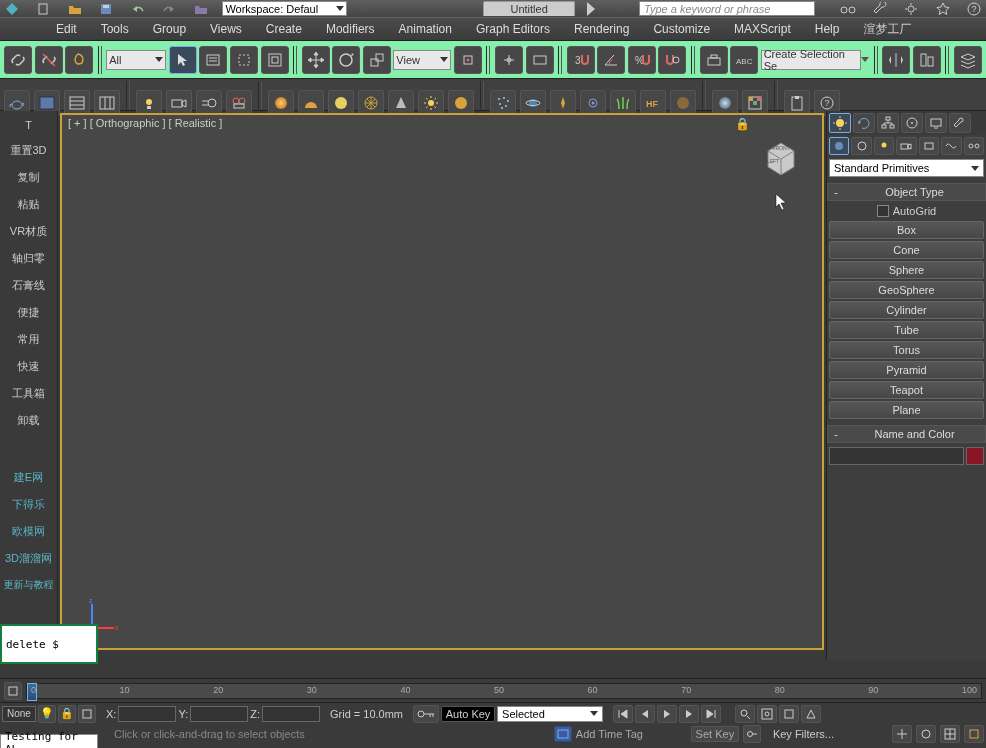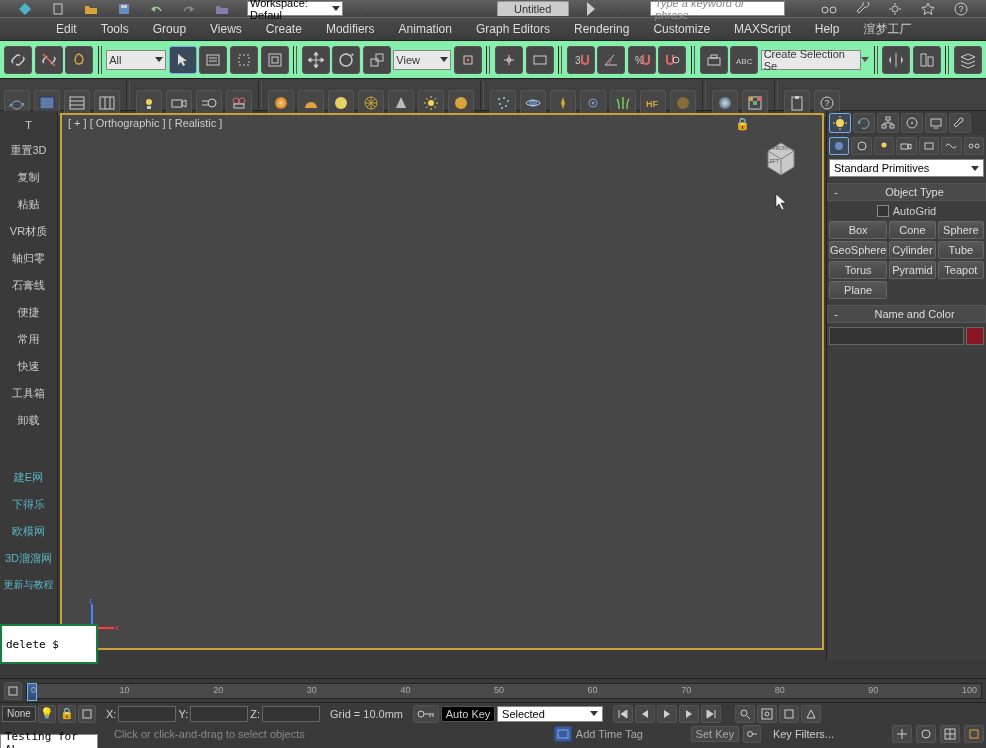--- a/index.html
+++ b/index.html
@@ -8,21 +8,21 @@
     font-family: "Segoe UI", Tahoma, Arial, sans-serif;
     font-size: 11px;
     background: #3a3a3a; color: #d0d0d0;
     overflow: hidden; position: relative;
   }
 
   
   .titlebar {
     height: 17px; width: 100%;
     background: linear-gradient(180deg,#5f5f5f 0%, #444 100%);
-    display: flex; align-items: center; gap: 18px; padding: 0 18px;
+    display: flex; align-items: center; gap: 12px; padding: 0 2px;
   }
   .tb-icon { width: 20px; height: 15px; display:flex;align-items:center;justify-content:center; }
   .tb-icon svg { display:block; }
   .ws-dropdown {
     height: 15px; width: 128px;
     background: #fff; color: #000; border: 1px solid #888;
     font-size: 11px; padding: 0 2px; display:flex;align-items:center;justify-content:space-between;
   }
   .title-tab {
     margin-left: 10px; height: 15px; padding: 0 4px;
@@ -125,21 +125,21 @@
     display:flex;align-items:center;justify-content:space-between; padding:0 4px;
   }
   .rollout-header {
     height:18px; margin-top:4px; background:#4a4a4a; border:1px solid #555;
     display:flex;align-items:center; font-size:11px; color:#ddd;
   }
   .rollout-header .collapse { width:16px; text-align:center;}
   .rollout-header .lbl { flex:1; text-align:center; }
   .autogrid-row { display:flex; align-items:center; justify-content:center; gap:4px; padding:4px 0;}
   .chk { width:12px;height:12px; border:1px solid #888; background:#333; display:inline-block;}
-  .prims-grid { display:grid; grid-template-columns:1fr 1fr 1fr; gap:2px; padding:0 2px;}
+  .prims-grid { display:grid; grid-template-columns:1fr; gap:2px; padding:0 2px;}
   .prim-btn {
     height:18px; background:linear-gradient(#575757,#474747);
     border:1px solid #666; border-radius:2px; color:#ddd; font-size:11px;
     display:flex;align-items:center;justify-content:center;
   }
   .name-row { display:flex; gap:2px; padding:4px 2px 0 2px;}
   .name-input { flex:1; height:18px; background:#333; border:1px solid #666;}
   .swatch { width:18px;height:18px; background:#8a1524; border:1px solid #666;}
 
   

